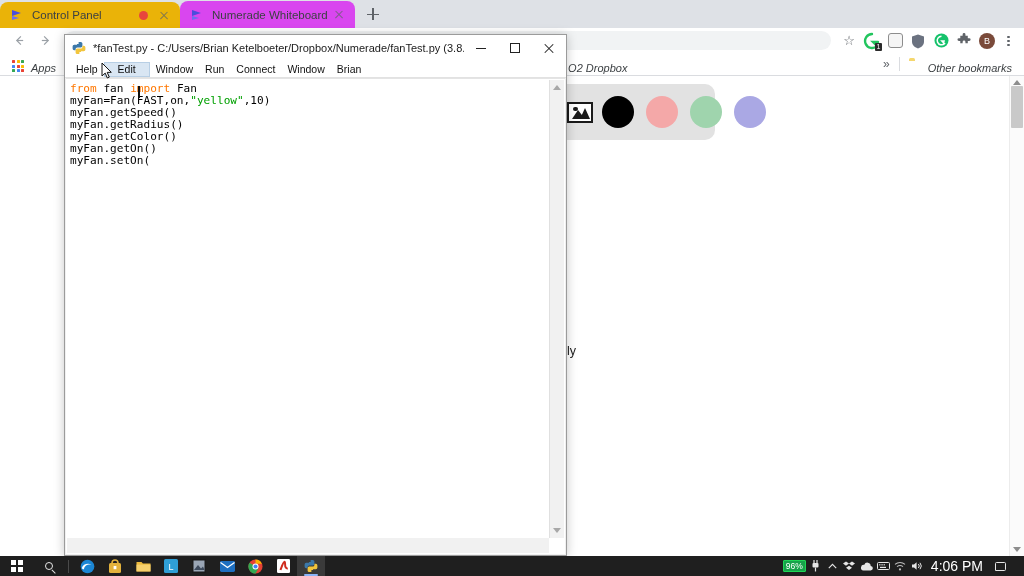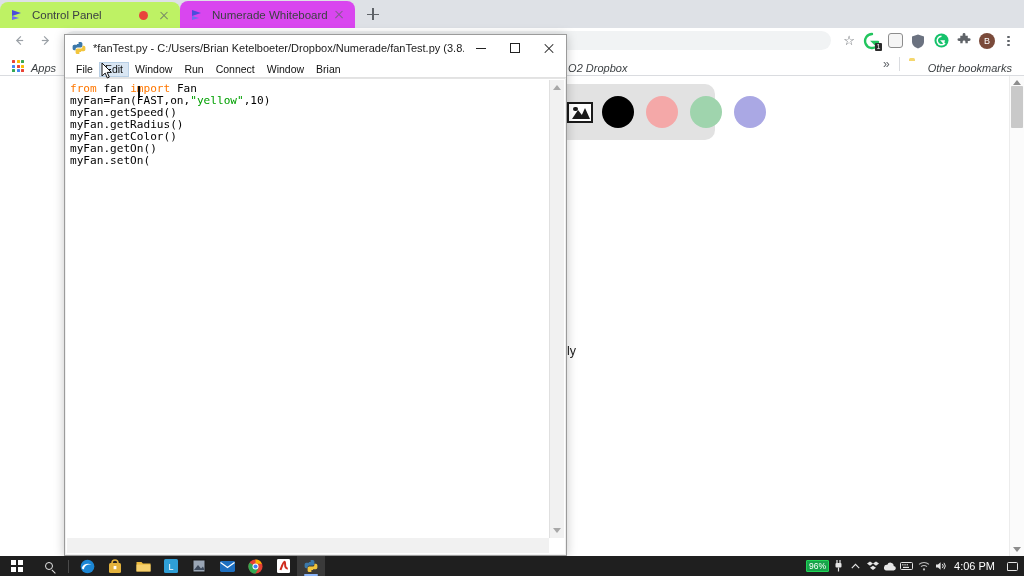--- a/index.html
+++ b/index.html
@@ -15,21 +15,21 @@
   .chrome-tabstrip {
     position:absolute; left:0; top:0; width:1024px; height:28px;
     background:#dee1e6;
     display:flex; align-items:flex-end;
   }
   .tab {
     position:relative; height:26px; display:flex; align-items:center;
     padding:0 8px 0 10px; font-size:11.5px; color:#3c4043;
     border-radius:8px 8px 0 0; min-width:0;
   }
-  .tab.inactive { background:#bef264; color:#3c4043; width:180px; }
+  .tab.inactive { background:#eab308; color:#3c4043; width:180px; }
   .tab.active { background:#d946ef; width:175px; height:27px; }
   .tab-favicon { width:14px; height:14px; flex:0 0 14px; margin-right:8px; position:relative; }
   .tab-title { flex:1 1 auto; white-space:nowrap; overflow:hidden; text-overflow:ellipsis; font-size:11.5px; }
   .tab-rec { width:9px; height:9px; border-radius:50%; background:#e8453c; margin-right:8px; flex:0 0 9px; }
   .tab-close { width:16px; height:16px; flex:0 0 16px; position:relative; opacity:.75; }
   .tab-close::before, .tab-close::after {
     content:''; position:absolute; left:3px; top:7.5px; width:10px; height:1.3px; background:#5f6368;
   }
   .tab-close::before { transform:rotate(45deg); }
   .tab-close::after  { transform:rotate(-45deg); }
@@ -139,21 +139,21 @@
   }
   .wbtn .cls::before { transform:rotate(45deg); }
   .wbtn .cls::after  { transform:rotate(-45deg); }
 
   .idle-menu {
     height:17px; background:#ffffff; display:flex; align-items:center;
     font-size:10.5px; color:#101010; padding-left:5px;
     border-bottom:1px solid #e2e2e2;
   }
   .mi { padding:1px 6px; line-height:13px; }
-  .mi.sel { background:#d9e6f3; border:1px solid #b8cfe5; padding:0px 5px; }
+  .mi.sel { background:#d9e6f3; border:1px solid #b8cfe5; padding:0px 13px; }
 
   .idle-body {
     position:absolute; left:1px; top:43px; right:1px; bottom:1px;
     background:#ffffff; border-top:1px solid #e4e4e4;
   }
   .code {
     position:absolute; left:4px; top:4px; right:17px; bottom:17px;
     font-family:"DejaVu Sans Mono","Liberation Mono", monospace;
     font-size:11.1px; line-height:12px; color:#000; white-space:pre;
     overflow:hidden;
@@ -181,28 +181,28 @@
   .tb-start { width:34px; height:20px; display:flex; align-items:center; justify-content:center; }
   .win-logo { display:grid; grid-template-columns:5px 5px; grid-template-rows:5px 5px; gap:1.4px; }
   .win-logo span { background:#fff; display:block; }
   .tb-search { width:30px; height:20px; display:flex; align-items:center; justify-content:center; }
   .mag { width:8px; height:8px; border:1.3px solid #e6e6e6; border-radius:50%; position:relative; display:block; }
   .mag::after { content:''; position:absolute; right:-4px; bottom:-3px; width:5px; height:1.3px; background:#e6e6e6; transform:rotate(45deg); }
   .tb-div { width:1px; height:13px; background:#4a4a4a; margin:0 4px; }
   .tbi { width:28px; height:20px; display:flex; align-items:center; justify-content:center; position:relative; }
   .tbi.active { background:#3a3a3a; }
   .tbi .under { position:absolute; bottom:0; left:7px; width:14px; height:2px; border-radius:1px; }
-  .tray { margin-left:auto; display:flex; align-items:center; height:20px; padding-right:2px; }
+  .tray { margin-left:auto; display:flex; align-items:center; height:20px; padding-right:14px; }
   .batt {
     border:1.4px solid #1fd655; color:#fff; background:#16a34a; font-size:8.5px;
     padding:0 2px; height:12px; line-height:11px; border-radius:1px; margin-right:1px;
     font-family:"Liberation Sans", sans-serif;
   }
   .tray-ico { width:17px; height:20px; display:flex; align-items:center; justify-content:center; color:#e8e8e8; font-size:9px; }
-  .tray-clock { color:#fff; font-size:11px; padding:0 7px 0 5px; white-space:nowrap; }
+  .tray-clock { color:#fff; font-size:14px; padding:0 7px 0 5px; white-space:nowrap; }
   .tray-notif { width:20px; height:20px; display:flex; align-items:center; justify-content:center; }
   .notif-box { width:11px; height:9px; border:1.2px solid #e6e6e6; border-radius:1.5px 1.5px 1.5px 0; }
 </style>
 </head>
 <body>
 
 <div id="screen">
 
   <div class="page">
     <div class="wb-toolbar">
@@ -345,21 +345,21 @@
       <span class="wbtn">
           <i class="min"></i>
         </span>
       <span class="wbtn">
           <i class="max"></i>
         </span>
       <span class="wbtn"><i class="cls"></i></span>
     </div>
 
     <div class="idle-menu">
-      <span class="mi">File</span>
+      <span class="mi">Help</span>
       <span class="mi sel">Edit</span>
       <span class="mi">Window</span>
       <span class="mi">Run</span>
       <span class="mi">Connect</span>
       <span class="mi">Window</span>
       <span class="mi">Brian</span>
     </div>
 
     <div class="idle-body">
       <div class="code" id="code-area"><div><span class="kw">from </span><span>fan </span><span class="kw">import </span><span>Fan</span></div><div><span>myFan=Fan(FAST,on,</span><span class="str">"yellow"</span><span>,10)</span></div><div><span>myFan.getSpeed()</span></div><div><span>myFan.getRadius()</span></div><div><span>myFan.getColor()</span></div><div><span>myFan.getOn()</span></div><div><span>myFan.setOn(</span></div></div>

